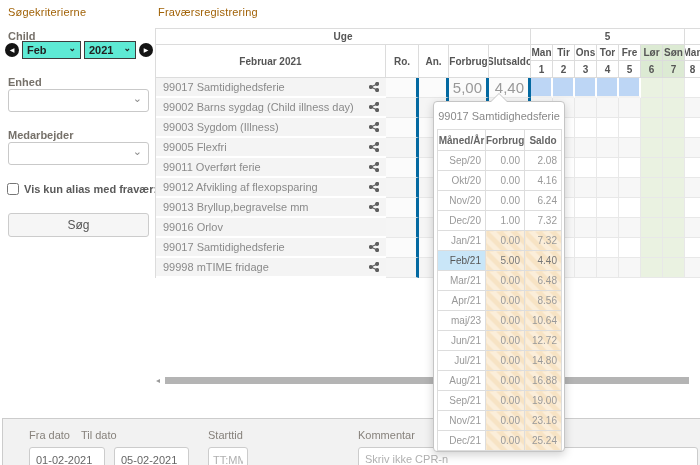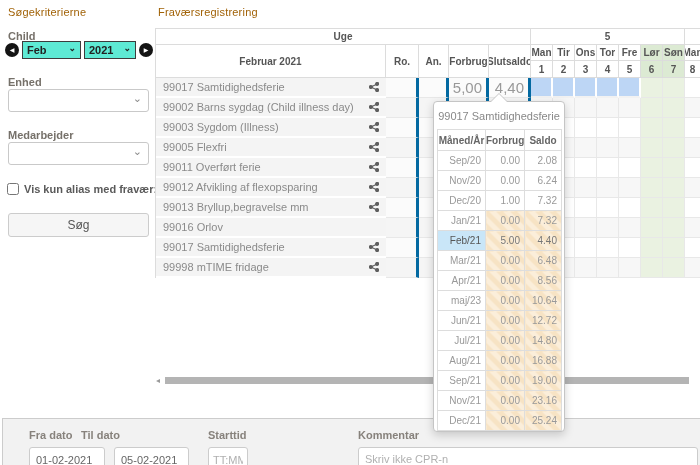--- a/index.html
+++ b/index.html
@@ -77,21 +77,21 @@
   #ptable tr.current td{color:#777}
 
   
   #hscroll{position:absolute;left:155px;top:377px;width:545px;height:8px;z-index:5;background:#fff}
   #hscroll .sb-arrow{position:absolute;left:1px;top:-1px;font-size:8px;color:#9a9a9a;cursor:pointer}
   #hscroll .sb-thumb{position:absolute;left:10px;top:0;width:524px;height:7px;background:#b4b4b4;cursor:grab}
 
   
   #footer{position:absolute;left:2px;top:418px;width:698px;height:47px;background:#f2f2f2;
     border-top:1px solid #ccc;border-left:1px solid #ccc;z-index:2}
-  .flabel{position:absolute;top:10px;font-size:11px;font-weight:bold;color:#87827c}
+  .flabel{position:absolute;top:10px;font-size:11px;font-weight:normal;color:#87827c}
   #fra-label{left:26px}#til-label{left:78px}#start-label{left:205px}#komm-label{left:355px}
   .finput{position:absolute;top:28px;height:26px;border:1px solid #ccc;border-radius:3px;background:#fff;
     font-size:11px;color:#666;padding:0 6px;font-family:inherit}
   #fra-input{left:26px;width:76px}
   #til-input{left:111px;width:75px}
   #start-input{left:205px;width:40px;padding:0 4px}
   #komm-input{left:355px;width:340px;height:42px;resize:none;padding:4px 6px;line-height:1.3}
   .finput::placeholder{color:#b0b0b0}
 </style>
 </head>
@@ -451,20 +451,25 @@
         <th>Saldo</th>
       </tr>
     </thead>
     <tbody id="popup-body">
   <tr>
     <td class="m">Sep/20</td>
     <td class="val f">0.00</td>
     <td class="val s">2.08</td>
   </tr>
 
+  <tr>
+    <td class="m">Okt/20</td>
+    <td class="val f">0.00</td>
+    <td class="val s">4.16</td>
+  </tr>
 
   <tr>
     <td class="m">Nov/20</td>
     <td class="val f">0.00</td>
     <td class="val s">6.24</td>
   </tr>
 
   <tr>
     <td class="m">Dec/20</td>
     <td class="val f">1.00</td>

